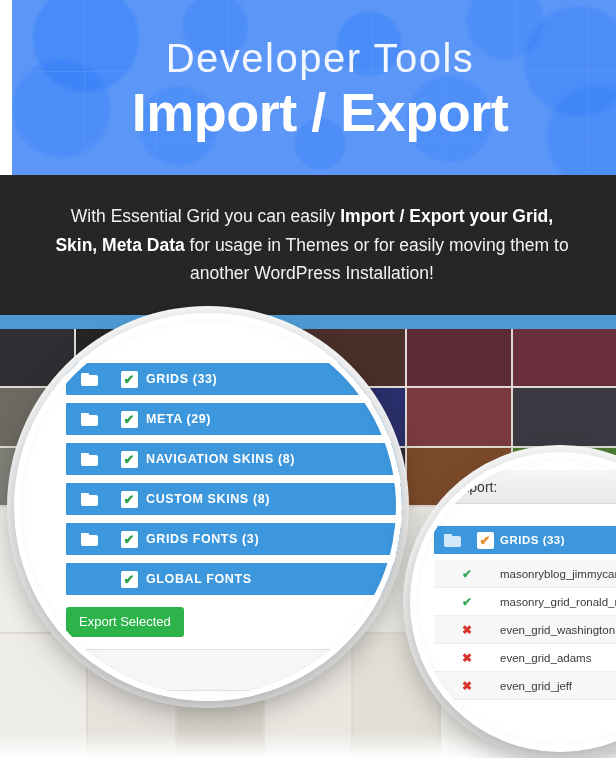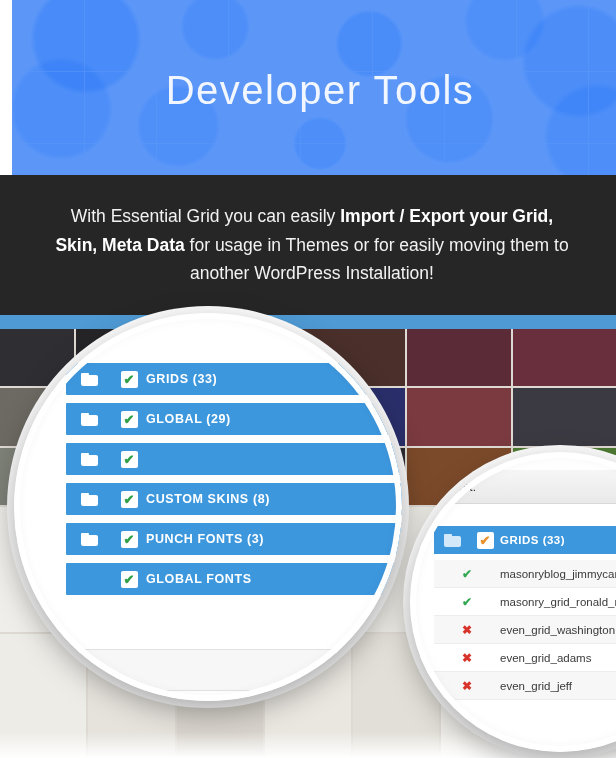--- a/index.html
+++ b/index.html
@@ -153,21 +153,21 @@
     background:#ffffff;
   }
 
   
   .mini { position:absolute; left:10px; top:18px; width:330px; }
   .mini-topbar {
     height:34px; background:linear-gradient(#f6f6f6,#e9e9e9);
     border-bottom:1px solid #d8d8d8;
     display:flex; align-items:center; padding-left:18px;
   }
-  .mini-title { font-size:12px; color:#3a3a3a; }
+  .mini-title { font-size:14px; color:#3a3a3a;margin-left:15px; }
   .mini-body { background:#ffffff; padding-top:22px; }
   .mini-head-row {
     height:28px; background:#3d97dd; display:flex; align-items:center;
     margin:0 0 6px 14px;
   }
   .mini-folder { flex:0 0 36px; display:flex; align-items:center; justify-content:center; }
   .mini-folder .folder-ico:before { background:#d3e8f8; }
   .mini-folder .folder-ico:after { background:#d3e8f8; }
   .mini-check { flex:0 0 30px; display:flex; align-items:center; justify-content:center; }
   .mini-label { color:#ffffff; font-size:11.5px; font-weight:bold; letter-spacing:.5px; white-space:nowrap; }
@@ -193,20 +193,21 @@
 </style>
 </head>
 <body>
 
 <div id="page">
 
   <div class="hero">
     <div class="hero-collage"></div>
     <div class="hero-inner">
       <div class="hero-eyebrow">Developer Tools</div>
+      <div class="hero-title">Import / Export</div>
     </div>
   </div>
 
   <div class="descband">
     <p class="desc">
       <span>With Essential Grid you can easily </span><b>Import / Export your Grid, Skin, Meta Data</b><span> for usage in Themes or for easily moving them to another WordPress Installation!</span>
     </p>
   </div>
 
   <div class="shotband">
@@ -276,64 +277,66 @@
         <span class="exp-label"><span>GRIDS</span> <span class="cnt">(33)</span></span>
       </div>
 
       <div class="exp-row">
         <span class="exp-folder">
             <i class="folder-ico"></i>
           </span>
         <span class="exp-check">
             <span class="cbox">✔</span>
           </span>
-        <span class="exp-label"><span>GLOBAL</span> <span class="cnt">(29)</span></span>
-      </div>
-
-      <div class="exp-row">
-        <span class="exp-folder">
-            <i class="folder-ico"></i>
-          </span>
-        <span class="exp-check">
-            <span class="cbox">✔</span>
-          </span>
+        <span class="exp-label"><span>META</span> <span class="cnt">(29)</span></span>
+      </div>
+
+      <div class="exp-row">
+        <span class="exp-folder">
+            <i class="folder-ico"></i>
+          </span>
+        <span class="exp-check">
+            <span class="cbox">✔</span>
+          </span>
+        <span class="exp-label"><span>NAVIGATION SKINS</span> <span class="cnt">(8)</span></span>
       </div>
 
       <div class="exp-row">
         <span class="exp-folder">
             <i class="folder-ico"></i>
           </span>
         <span class="exp-check">
             <span class="cbox">✔</span>
           </span>
         <span class="exp-label"><span>CUSTOM SKINS</span> <span class="cnt">(8)</span></span>
       </div>
 
       <div class="exp-row">
         <span class="exp-folder">
             <i class="folder-ico"></i>
           </span>
         <span class="exp-check">
             <span class="cbox">✔</span>
           </span>
-        <span class="exp-label"><span>PUNCH FONTS</span> <span class="cnt">(3)</span></span>
+        <span class="exp-label"><span>GRIDS FONTS</span> <span class="cnt">(3)</span></span>
       </div>
 
       <div class="exp-row nofolder">
         <span class="exp-folder">
             <i class="folder-ico"></i>
           </span>
         <span class="exp-check">
             <span class="cbox">✔</span>
           </span>
         <span class="exp-label"><span>GLOBAL FONTS</span> <span class="cnt"></span></span>
       </div>
 
     </div>
 
+    <button class="btn-export">Export Selected</button>
     <div class="panel-foot"></div>
     <div class="lens-ring"></div>
   </div>
 
   <div class="lens lens-small">
     <div class="mini">
       <div class="mini-topbar">
         <span class="mini-title">Export:</span>
       </div>
       <div class="mini-body">

